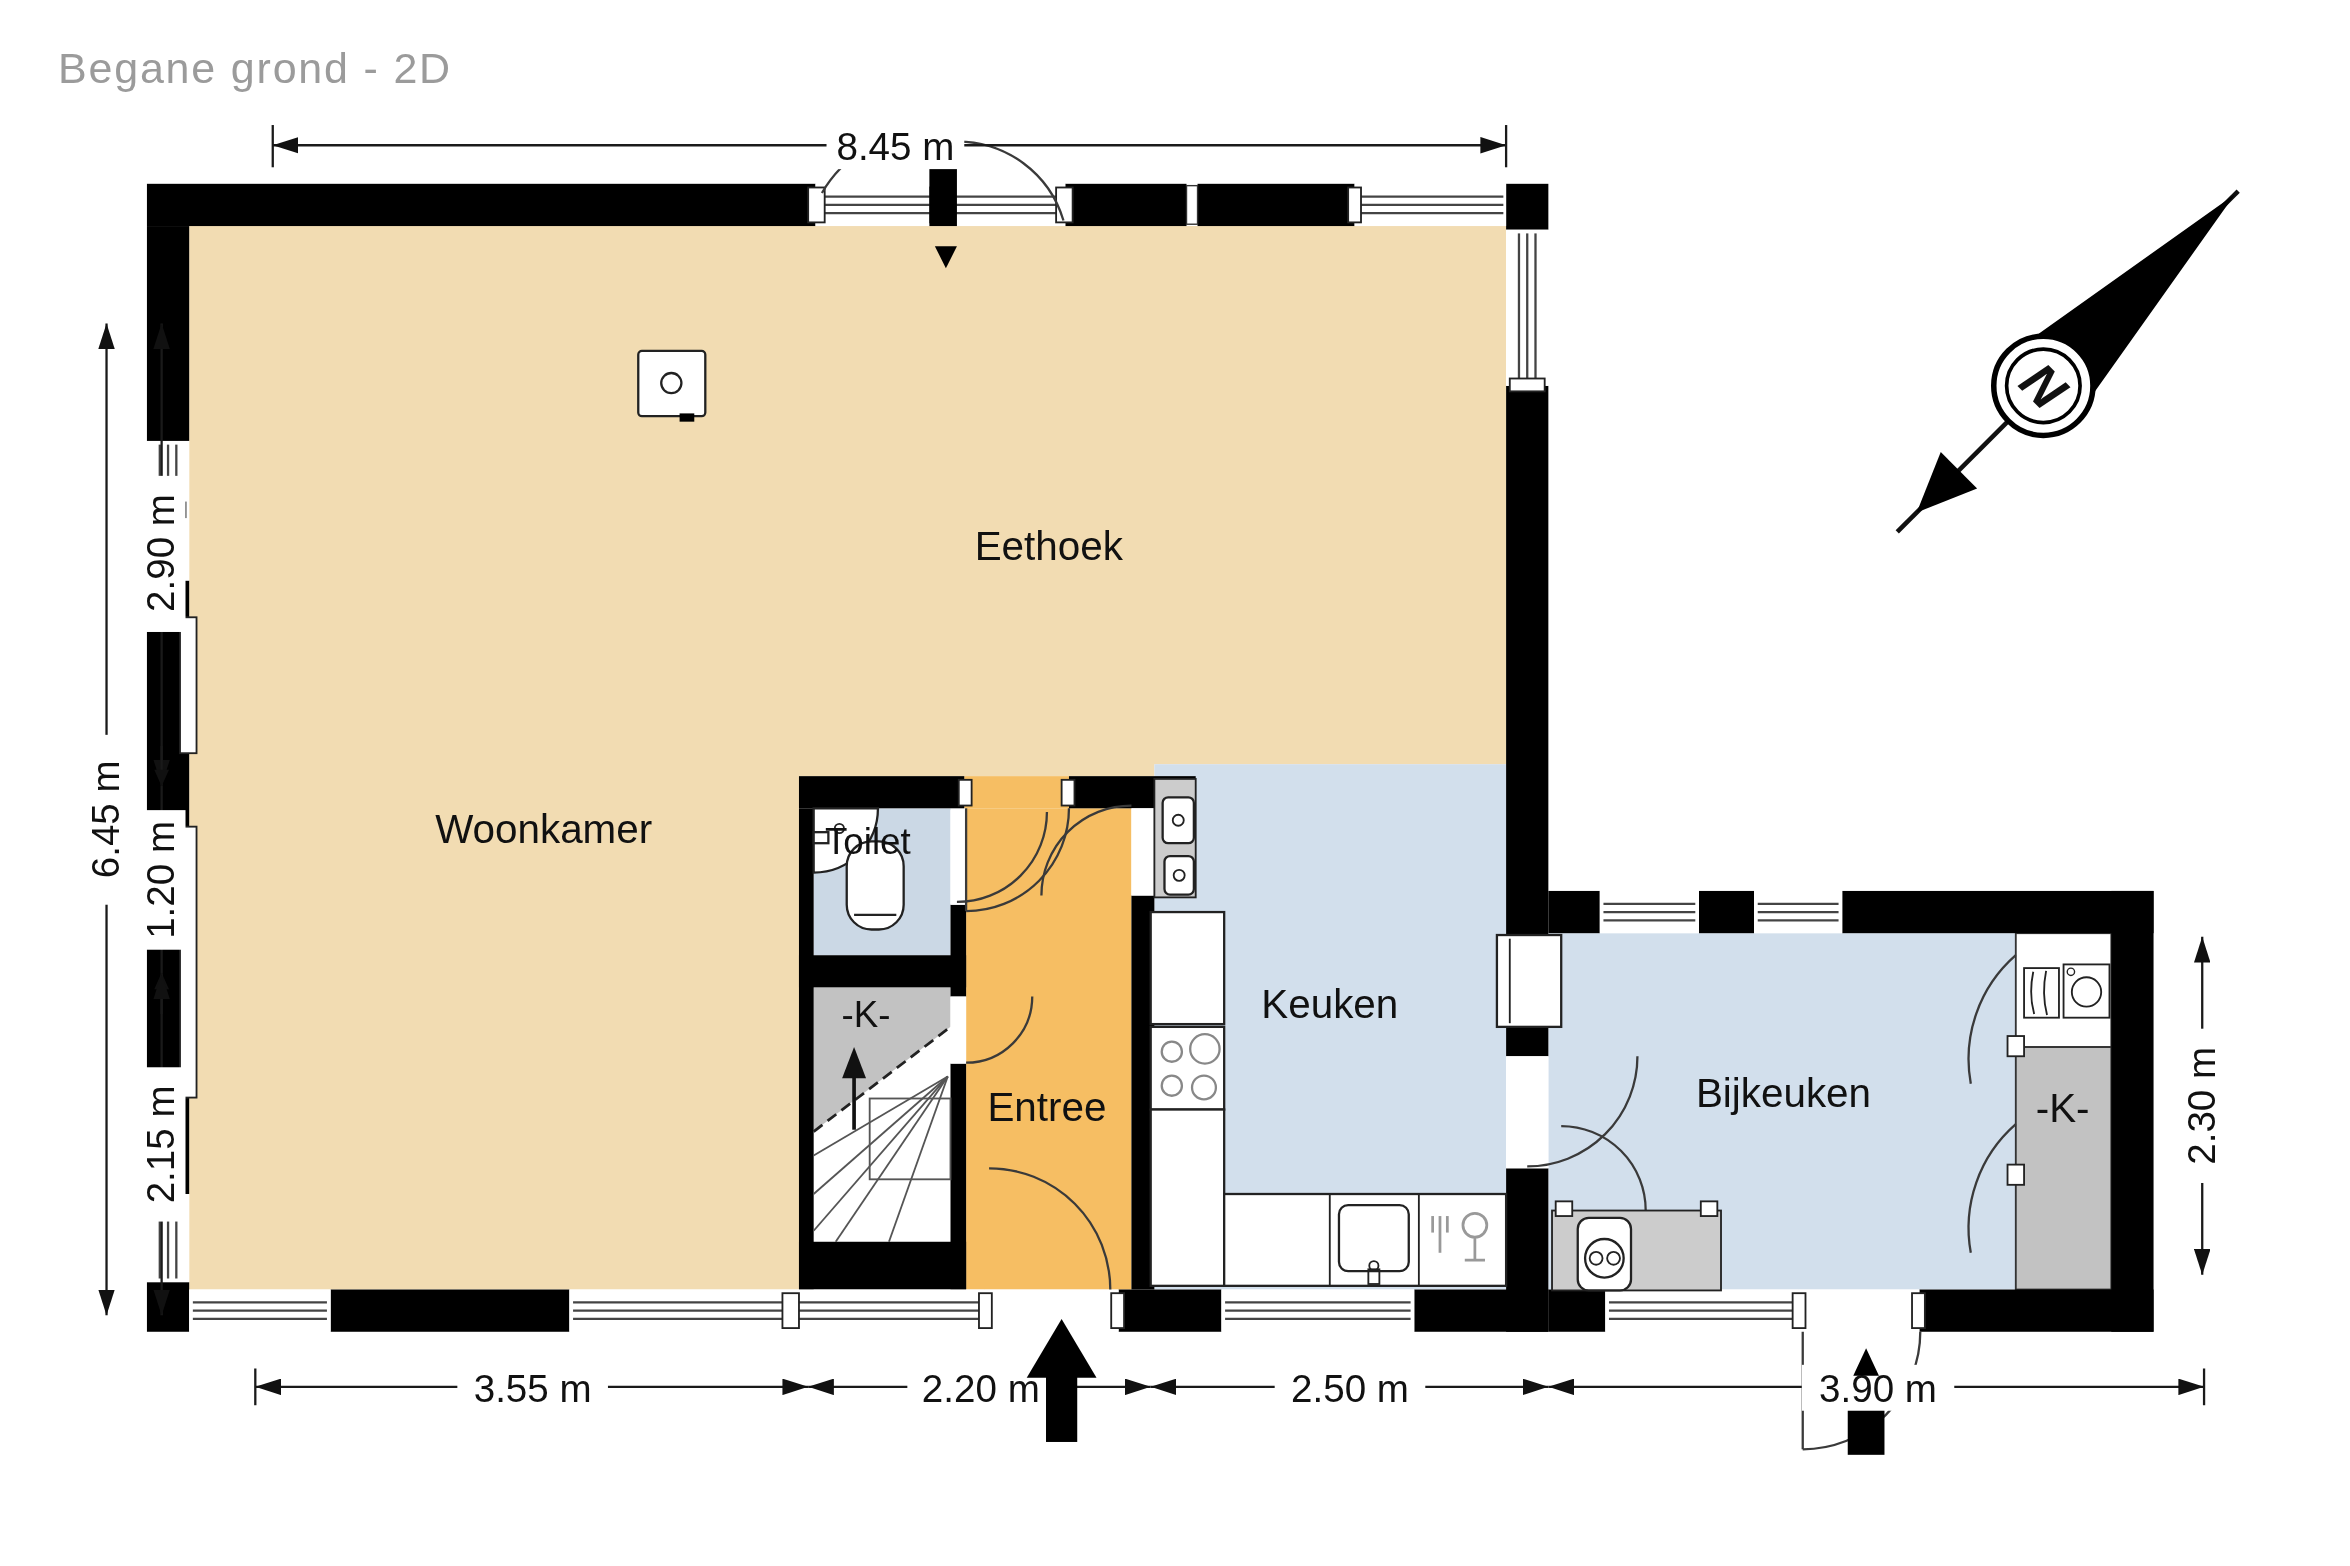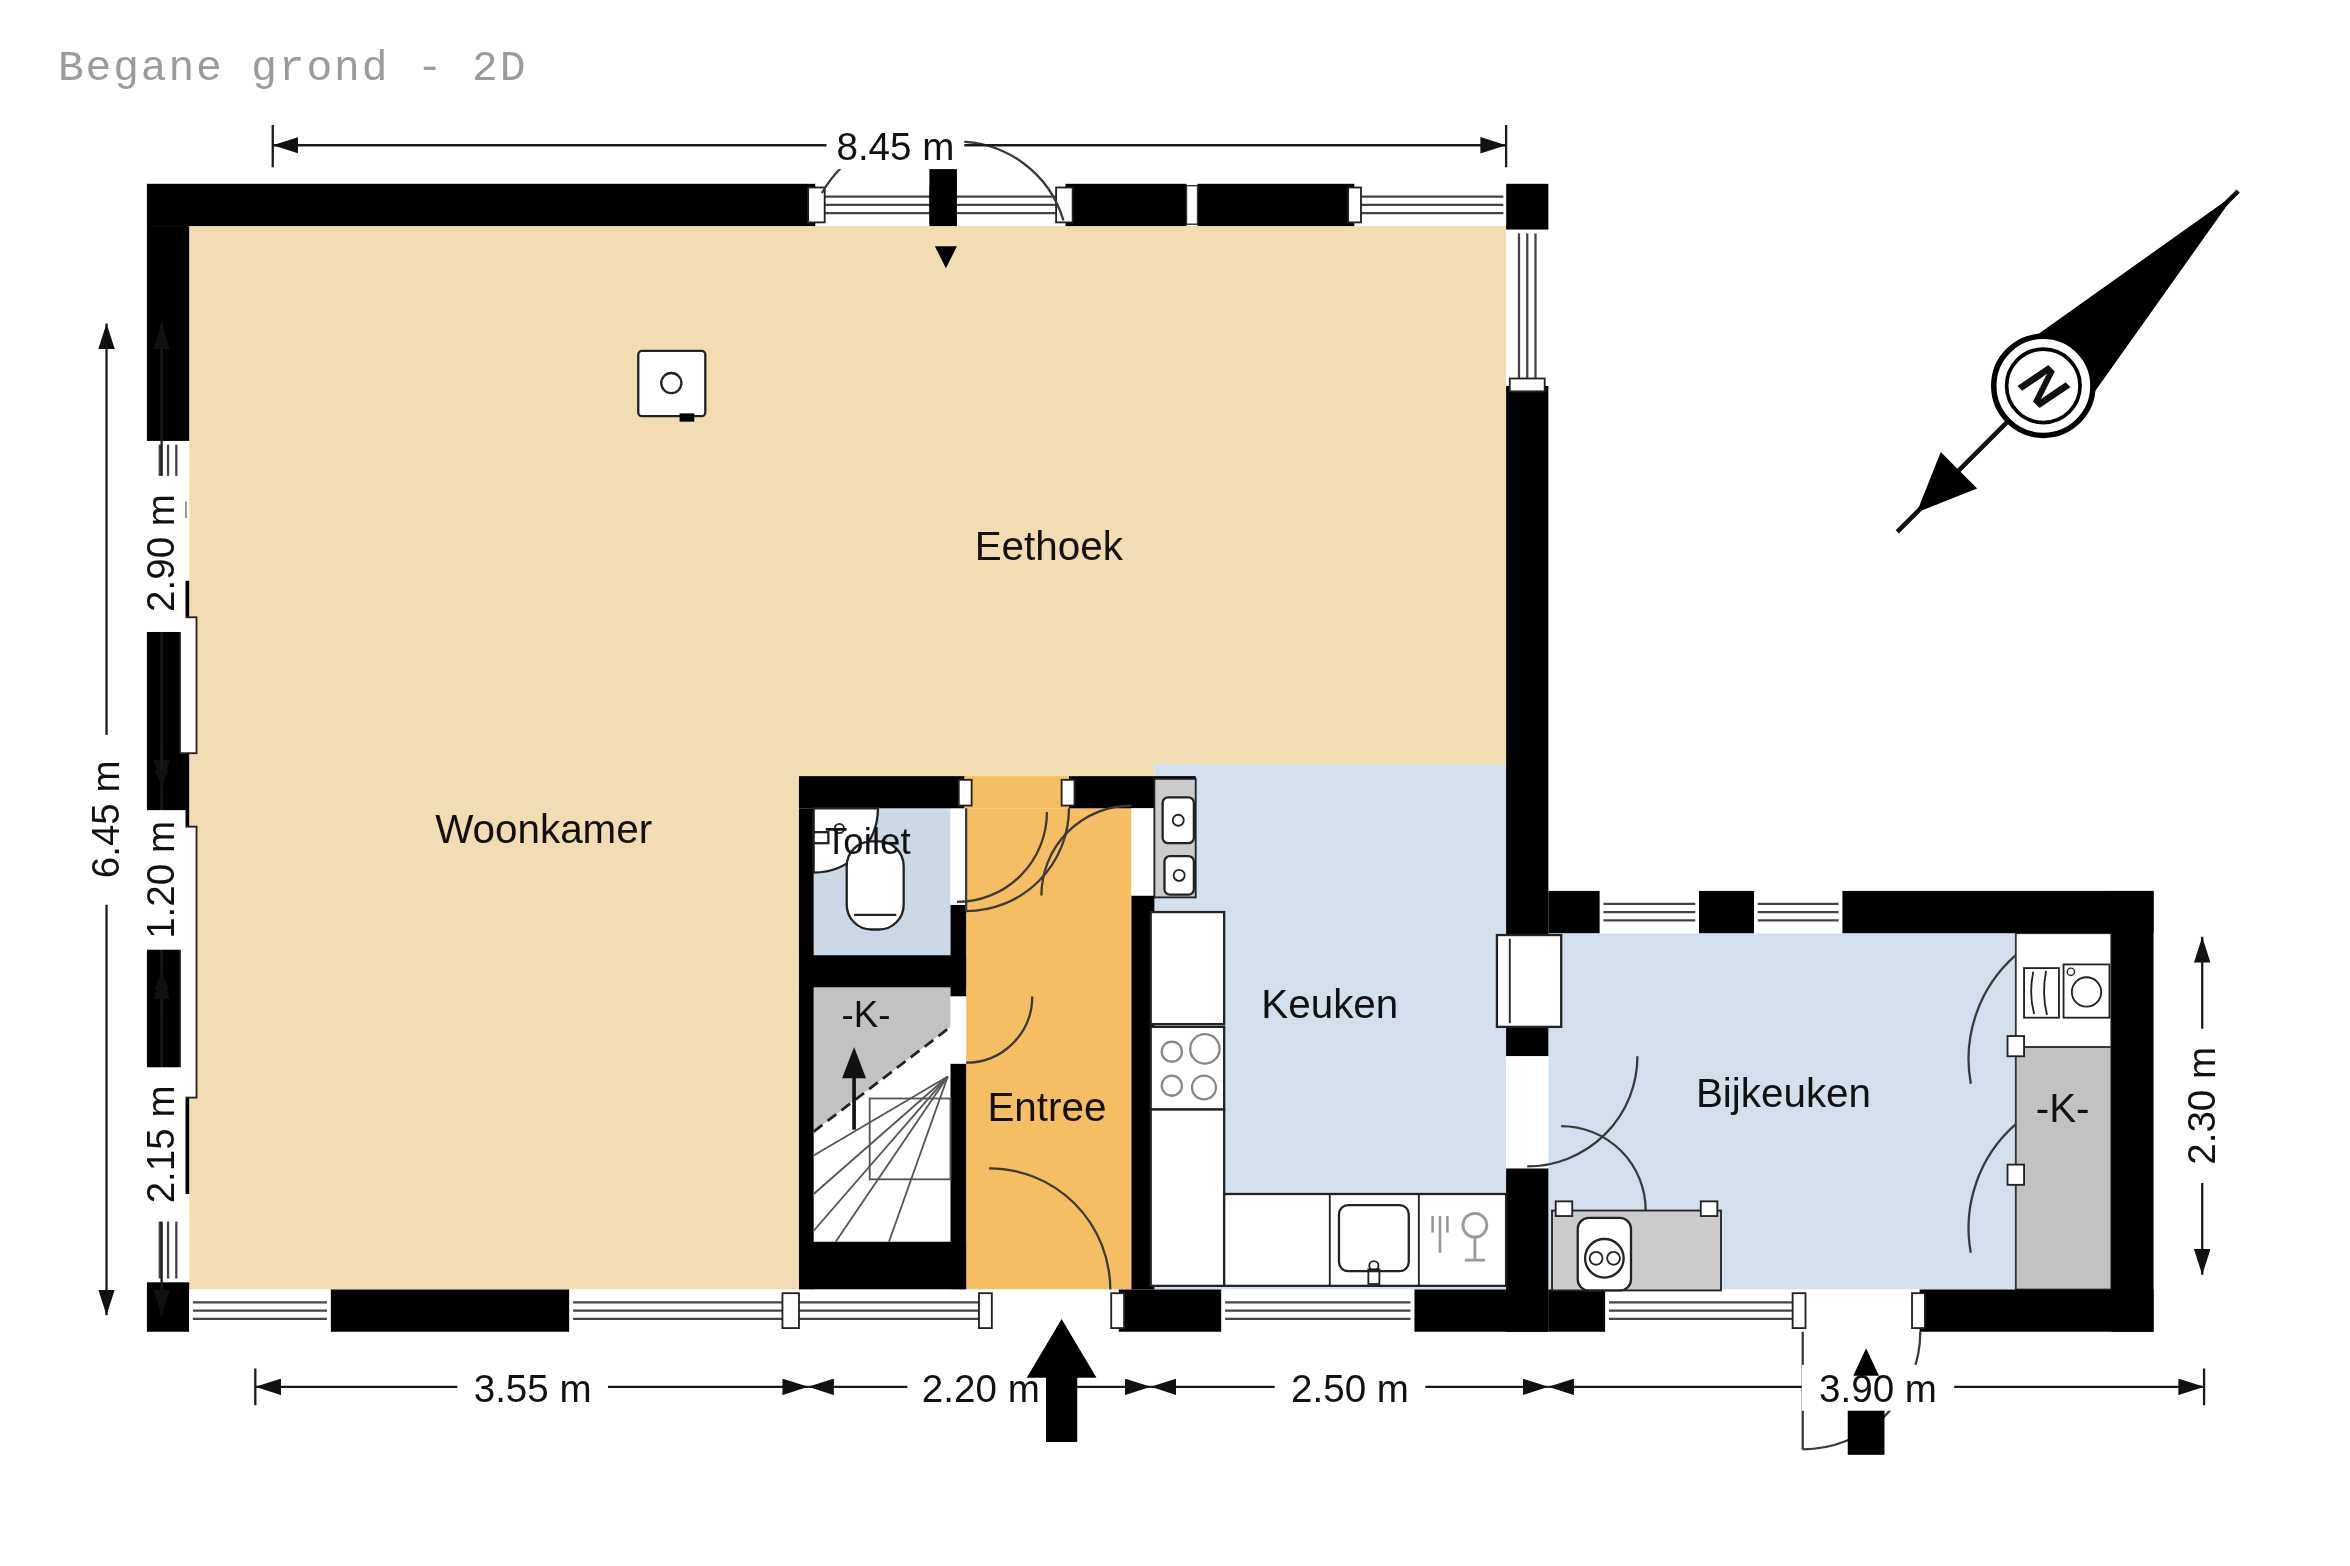--- a/index.html
+++ b/index.html
@@ -1,19 +1,19 @@
 <!DOCTYPE html>
 <html style="font-size:14.7px"><head>
 <meta charset="utf-8">
 <style>
   html,body{margin:0;padding:0;background:#ffffff;}
   .stage{position:relative;width:2351px;height:1567px;background:#fff;overflow:hidden;
          font-family:"Liberation Sans", sans-serif;}
   .page-title{position:absolute;left:58px;top:44px;font-size:43px;letter-spacing:1.8px;
-              color:#9b9b9b;font-family:Liberation Mono, monospace;}
+              color:#9b9b9b;font-family:Liberation Sans, sans-serif;}
   svg text{font-family:"Liberation Sans",sans-serif;fill:#111;}
   .roomlabel{font-size:44px;}
   .roomlabel-sm{font-size:40px;}
   .dimlabel{font-size:42px;}
   .wall{fill:#000;}
   .win{fill:#fff;}
   .winline{stroke:#444;stroke-width:2.5;}
   .post{fill:#fff;stroke:#222;stroke-width:2;}
   .door{fill:none;stroke:#3a3a3a;stroke-width:2.5;}
   .fix{fill:#fff;stroke:#222;stroke-width:2.5;}

